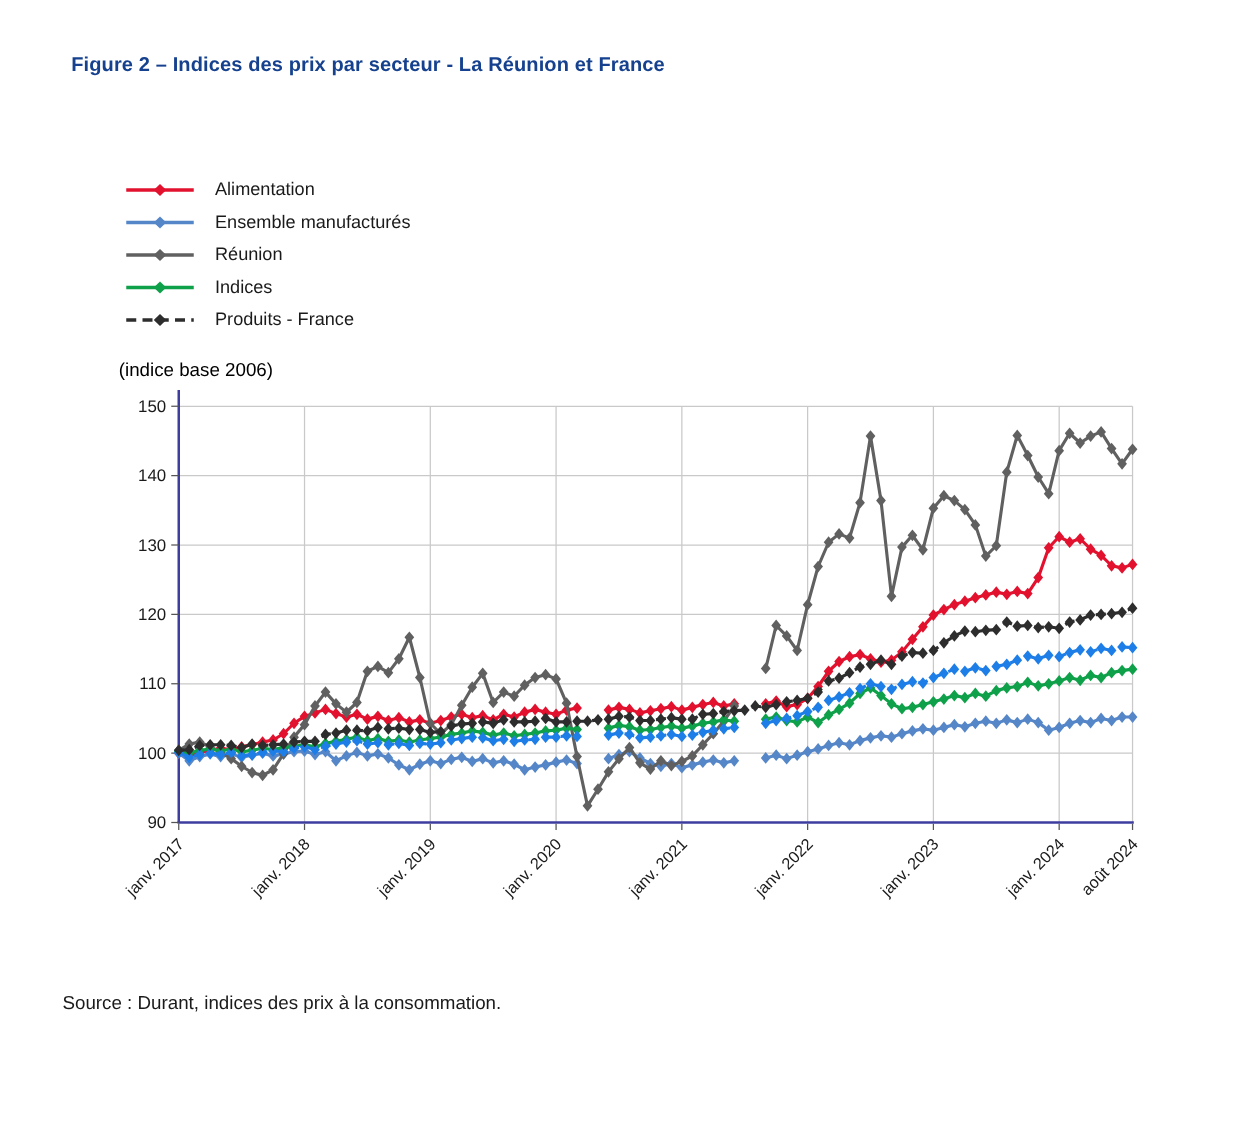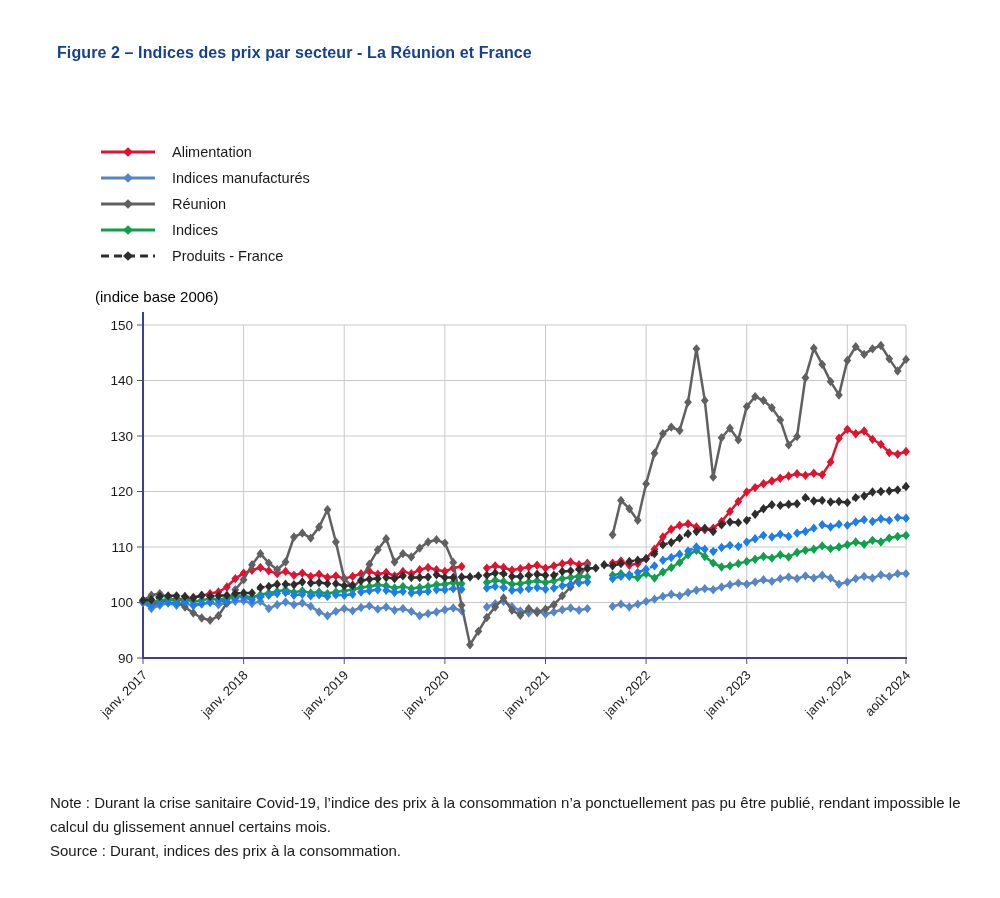--- a/index.html
+++ b/index.html
@@ -28,21 +28,21 @@
           <line x1="1" y1="6" x2="55" y2="6" stroke="#e2122f" stroke-width="2.8"></line>
           <path d="M23 6 L28 1.2 L33 6 L28 10.8 Z" fill="#e2122f"></path>
         </svg>
         <span class="legend-label">Alimentation</span>
       </div>
       <div class="legend-item">
         <svg width="58" height="12" class="legend-swatch">
           <line x1="1" y1="6" x2="55" y2="6" stroke="#5586c8" stroke-width="2.8"></line>
           <path d="M23 6 L28 1.2 L33 6 L28 10.8 Z" fill="#5586c8"></path>
         </svg>
-        <span class="legend-label">Indices manufacturés</span>
+        <span class="legend-label">Ensemble manufacturés</span>
       </div>
       <div class="legend-item">
         <svg width="58" height="12" class="legend-swatch">
           <line x1="1" y1="6" x2="55" y2="6" stroke="#606060" stroke-width="2.8"></line>
           <path d="M23 6 L28 1.2 L33 6 L28 10.8 Z" fill="#606060"></path>
         </svg>
         <span class="legend-label">Réunion</span>
       </div>
       <div class="legend-item">
         <svg width="58" height="12" class="legend-swatch">
@@ -676,16 +676,15 @@
           <path d="M868.595 492.05499999999995 L872.495 487.35499999999996 L876.395 492.05499999999995 L872.495 496.75499999999994 Z" fill="#2d2d2d"></path>
           <path d="M876.98 491.5 L880.88 486.8 L884.78 491.5 L880.88 496.2 Z" fill="#2d2d2d"></path>
           <path d="M885.365 490.94500000000005 L889.265 486.24500000000006 L893.165 490.94500000000005 L889.265 495.64500000000004 Z" fill="#2d2d2d"></path>
           <path d="M893.75 489.83500000000004 L897.65 485.13500000000005 L901.55 489.83500000000004 L897.65 494.535 Z" fill="#2d2d2d"></path>
           <path d="M902.135 486.505 L906.035 481.805 L909.935 486.505 L906.035 491.205 Z" fill="#2d2d2d"></path>
         </g>
       </svg>
   </div>
 
   <div class="notes">
-    <p>Note : Durant la crise sanitaire Covid-19, l’indice des prix à la consommation n’a ponctuellement pas pu être publié, rendant impossible le calcul du glissement annuel certains mois.</p>
     <p>Source : Durant, indices des prix à la consommation.</p>
   </div>
 </div>
 
 </body></html>

